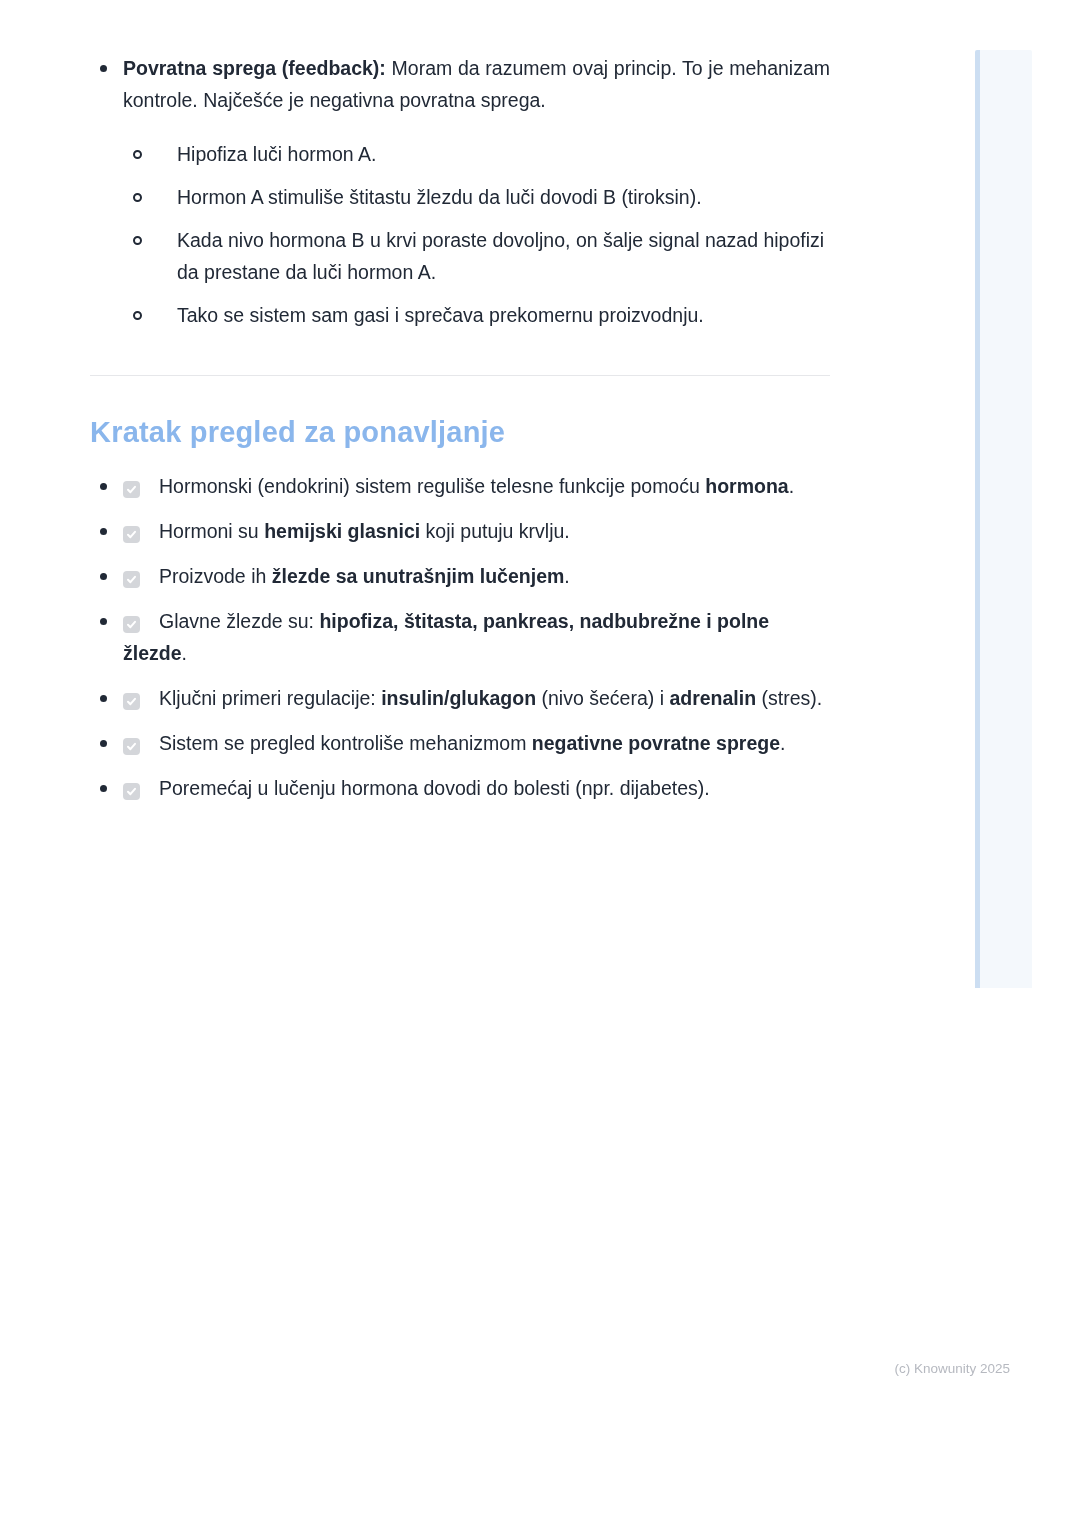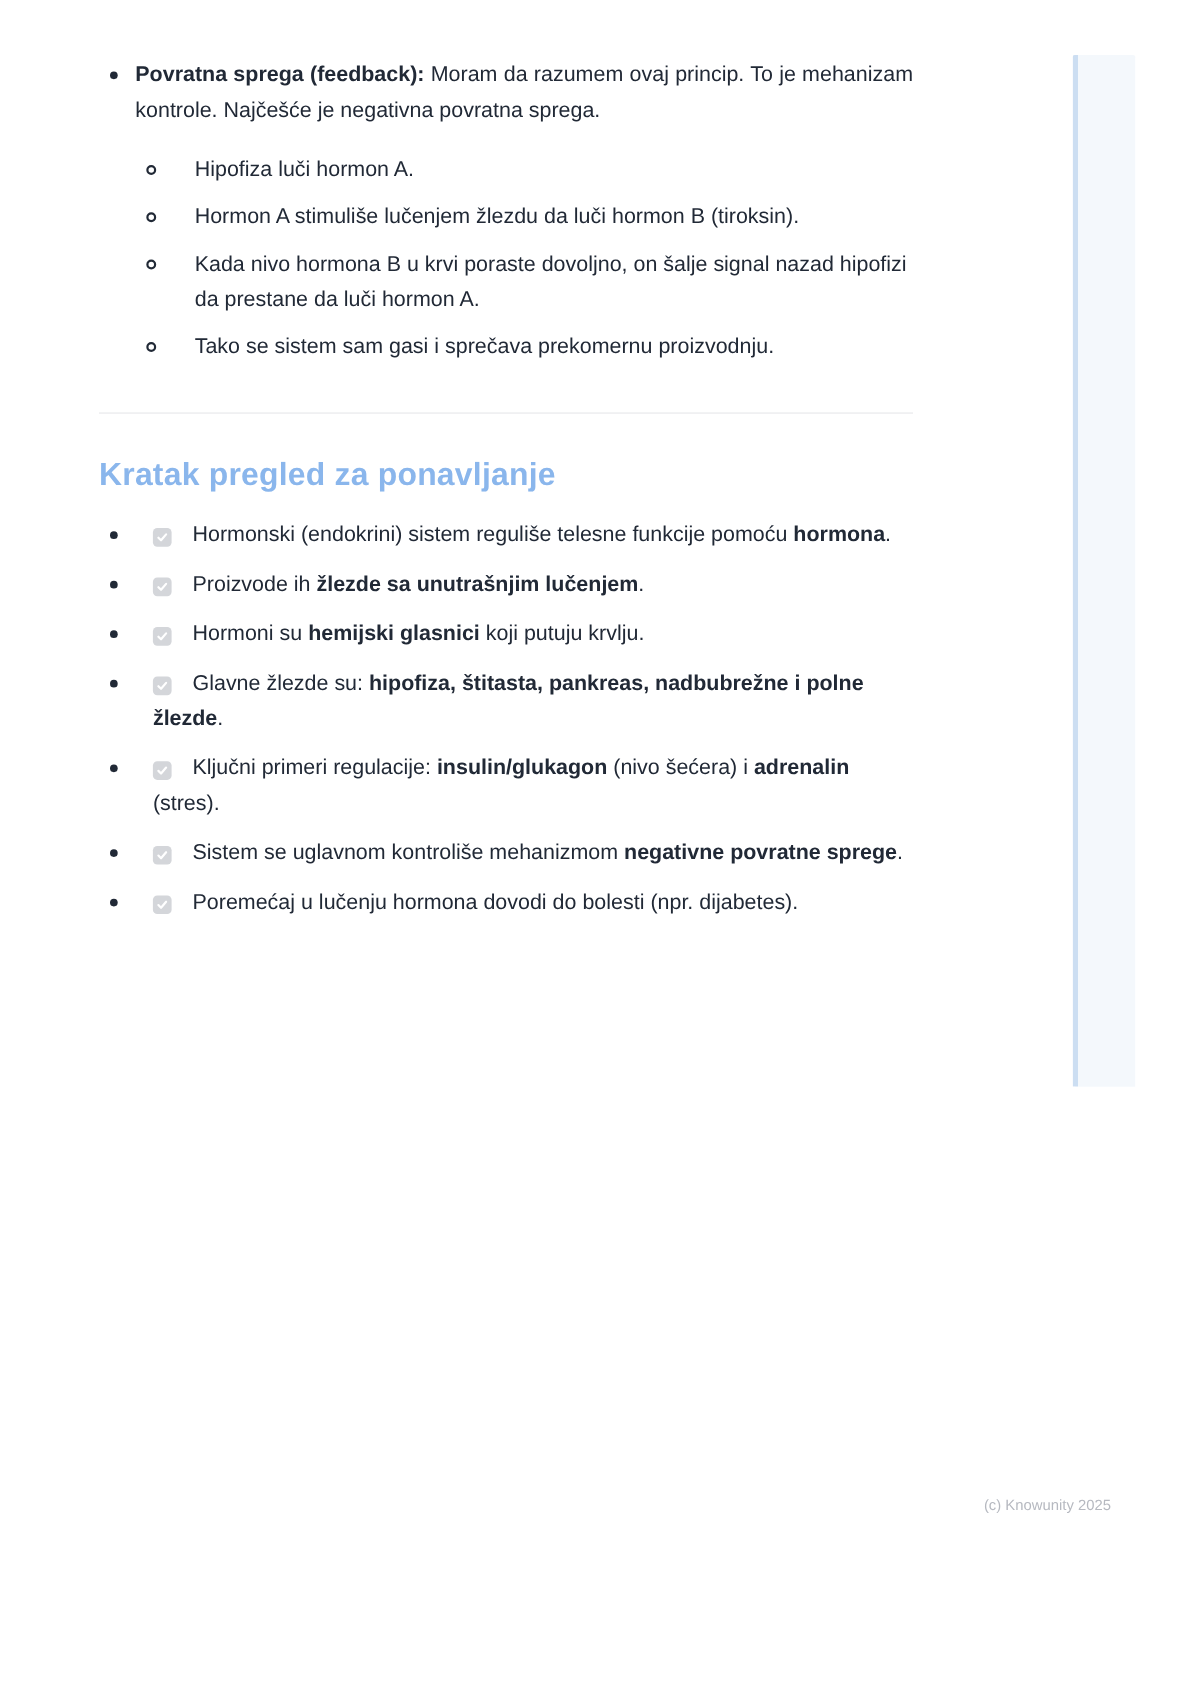--- a/index.html
+++ b/index.html
@@ -72,21 +72,21 @@
   .review-heading{
     margin-top:38px;
     font-size:29px;
     line-height:36px;
     font-weight:700;
     color:var(--heading-blue);
     letter-spacing:.2px;
   }
 
   .check-list{margin-top:20px;}
-  .check-item{display:flex;margin-bottom:13px;gap:16px;}
+  .check-item{display:flex;margin-bottom:13px;}
   .check-content{flex:1;min-width:0;}
   .checkbox{
     display:inline-block;
     width:17px;height:17px;
     background:var(--checkbox-gray);
     border-radius:4px;
     margin-right:19px;
     vertical-align:-2px;
     line-height:0;
     text-align:center;
@@ -132,21 +132,21 @@
     <span class="circle-marker-col">
       <span class="circle-marker"></span>
     </span>
     <span class="sub-text">Hipofiza luči hormon A.</span>
   </li>
 
   <li class="sub-item">
     <span class="circle-marker-col">
       <span class="circle-marker"></span>
     </span>
-    <span class="sub-text">Hormon A stimuliše lučenjem žlezdu da luči hormon B (tiroksin).</span>
+    <span class="sub-text">Hormon A stimuliše štitastu žlezdu da luči dovodi B (tiroksin).</span>
   </li>
 
   <li class="sub-item">
     <span class="circle-marker-col">
       <span class="circle-marker"></span>
     </span>
     <span class="sub-text">Kada nivo hormona B u krvi poraste dovoljno, on šalje signal nazad hipofizi da prestane da luči hormon A.</span>
   </li>
 
   <li class="sub-item">
@@ -173,32 +173,32 @@
                 <polyline points="2,5.8 4.4,8.2 9,2.8" fill="none" stroke="#ffffff" stroke-width="2" stroke-linecap="round" stroke-linejoin="round"></polyline>
               </svg></span><span class="check-text"><span>Hormonski (endokrini) sistem reguliše telesne funkcije pomoću </span><span class="b">hormona</span><span>.</span></span></span>
   </li>
 
   <li class="check-item">
     <span class="dot-marker-col">
       <span class="dot-marker"></span>
     </span>
     <span class="check-content"><span class="checkbox"><svg width="11" height="11" viewBox="0 0 11 11">
                 <polyline points="2,5.8 4.4,8.2 9,2.8" fill="none" stroke="#ffffff" stroke-width="2" stroke-linecap="round" stroke-linejoin="round"></polyline>
+              </svg></span><span class="check-text"><span>Hormoni su </span><span class="b">hemijski glasnici</span><span> koji putuju krvlju.</span></span></span>
+  </li>
+
+  <li class="check-item">
+    <span class="dot-marker-col">
+      <span class="dot-marker"></span>
+    </span>
+    <span class="check-content"><span class="checkbox"><svg width="11" height="11" viewBox="0 0 11 11">
+                <polyline points="2,5.8 4.4,8.2 9,2.8" fill="none" stroke="#ffffff" stroke-width="2" stroke-linecap="round" stroke-linejoin="round"></polyline>
               </svg></span><span class="check-text"><span>Proizvode ih </span><span class="b">žlezde sa unutrašnjim lučenjem</span><span>.</span></span></span>
   </li>
 
-  <li class="check-item">
-    <span class="dot-marker-col">
-      <span class="dot-marker"></span>
-    </span>
-    <span class="check-content"><span class="checkbox"><svg width="11" height="11" viewBox="0 0 11 11">
-                <polyline points="2,5.8 4.4,8.2 9,2.8" fill="none" stroke="#ffffff" stroke-width="2" stroke-linecap="round" stroke-linejoin="round"></polyline>
-              </svg></span><span class="check-text"><span>Hormoni su </span><span class="b">hemijski glasnici</span><span> koji putuju krvlju.</span></span></span>
-  </li>
-
 
   <li class="check-item">
     <span class="dot-marker-col">
       <span class="dot-marker"></span>
     </span>
     <span class="check-content"><span class="checkbox"><svg width="11" height="11" viewBox="0 0 11 11">
                 <polyline points="2,5.8 4.4,8.2 9,2.8" fill="none" stroke="#ffffff" stroke-width="2" stroke-linecap="round" stroke-linejoin="round"></polyline>
               </svg></span><span class="check-text"><span>Glavne žlezde su: </span><span class="b">hipofiza, štitasta, pankreas, nadbubrežne i polne žlezde</span><span>.</span></span></span>
   </li>
 
@@ -210,21 +210,21 @@
                 <polyline points="2,5.8 4.4,8.2 9,2.8" fill="none" stroke="#ffffff" stroke-width="2" stroke-linecap="round" stroke-linejoin="round"></polyline>
               </svg></span><span class="check-text"><span>Ključni primeri regulacije: </span><span class="b">insulin/glukagon</span><span> (nivo šećera) i </span><span class="b">adrenalin</span><span> (stres).</span></span></span>
   </li>
 
   <li class="check-item">
     <span class="dot-marker-col">
       <span class="dot-marker"></span>
     </span>
     <span class="check-content"><span class="checkbox"><svg width="11" height="11" viewBox="0 0 11 11">
                 <polyline points="2,5.8 4.4,8.2 9,2.8" fill="none" stroke="#ffffff" stroke-width="2" stroke-linecap="round" stroke-linejoin="round"></polyline>
-              </svg></span><span class="check-text"><span>Sistem se uglavnom kontroliše mehanizmom </span><span class="b">negativne povratne sprege</span><span>.</span></span></span>
+              </svg></span><span class="check-text"><span>Sistem se pregled kontroliše mehanizmom </span><span class="b">negativne povratne sprege</span><span>.</span></span></span>
   </li>
 
   <li class="check-item">
     <span class="dot-marker-col">
       <span class="dot-marker"></span>
     </span>
     <span class="check-content"><span class="checkbox"><svg width="11" height="11" viewBox="0 0 11 11">
                 <polyline points="2,5.8 4.4,8.2 9,2.8" fill="none" stroke="#ffffff" stroke-width="2" stroke-linecap="round" stroke-linejoin="round"></polyline>
               </svg></span><span class="check-text"><span>Poremećaj u lučenju hormona dovodi do bolesti (npr. dijabetes).</span></span></span>
   </li>

